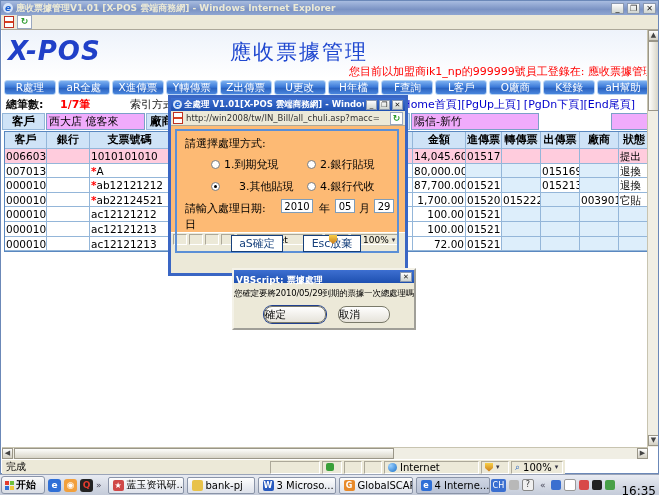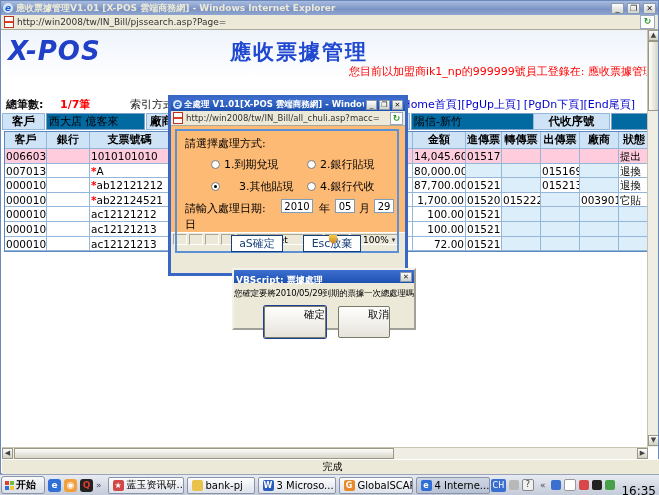--- a/index.html
+++ b/index.html
@@ -14,56 +14,56 @@
   .cap-btn{width:13px;height:11px;background:linear-gradient(#fdfdfd,#cfd4cf);border:1px solid #8a98b0;font-size:8px;line-height:9px;text-align:center;color:#222;box-sizing:border-box;}
   .mw-addr{position:absolute;left:0;top:14px;width:100%;height:15px;background:#ece9d8;border-bottom:1px solid #aca899;display:flex;align-items:center;gap:3px;padding:0 3px;box-sizing:border-box;}
   .page-icon{width:8px;height:10px;background:#fff;border:1px solid #c03020;position:relative;}
   .page-icon::after{content:"";position:absolute;left:0;top:4px;width:8px;height:2px;background:#d84020;}
   .addr-url{flex:1;font-size:9px;color:#333;white-space:nowrap;overflow:hidden;}
   .go-box{width:13px;height:12px;background:#fff;border:1px solid #9aa8c0;color:#2a9a2a;font-size:9px;line-height:11px;text-align:center;font-weight:bold;}
   
   .content{position:absolute;left:1px;top:29px;width:656px;height:417px;background:#fff;overflow:hidden;}
   .hdr-band{position:absolute;left:0;top:0;width:647px;height:48px;background:linear-gradient(#eef3fb,#fff);}
   .logo{position:absolute;left:6px;top:6px;font-size:26px;font-weight:900;font-style:italic;color:#2040c8;letter-spacing:1px;}
-  .page-title{position:absolute;left:228px;top:8px;font-size:21px;font-weight:bold;color:#2048d0;letter-spacing:2px;}
+  .page-title{position:absolute;left:228px;top:8px;font-size:21px;font-weight:normal;color:#2048d0;letter-spacing:2px;}
   .login-note{position:absolute;right:4px;top:34px;color:#ff0000;font-size:11px;white-space:nowrap;}
   .menu{position:absolute;left:2px;top:50px;width:645px;height:15px;display:flex;gap:2px;}
   .mbtn{flex:1;background:linear-gradient(#7cb0f0,#3a78d8 48%,#2a62c0 55%,#4a86dd);border:1px solid #b8d4f4;border-radius:3px;
         color:#fff;font-size:10.5px;line-height:13px;text-align:center;white-space:nowrap;overflow:hidden;cursor:pointer;}
   .inforow{position:absolute;left:0;top:67px;width:647px;height:14px;font-size:11px;}
   .lbl-dark{position:absolute;left:4px;font-weight:bold;color:#111;}
   .val-red{position:absolute;left:58px;color:#ff0000;font-weight:bold;}
   .lbl-idx{position:absolute;left:128px;color:#111;}
   .paging{position:absolute;right:14px;color:#0000cc;white-space:nowrap;}
   .filterrow{position:absolute;left:0;top:83px;width:647px;height:17px;}
   .hcell{position:absolute;top:0;height:17px;background:#cfe3f7;border:1px solid #94b6d9;box-sizing:border-box;
          font-weight:bold;font-size:11.5px;line-height:15px;text-align:center;overflow:hidden;white-space:nowrap;}
-  .fld{position:absolute;top:0;height:17px;background:#0369a1;border:1px solid #7ba0c8;box-sizing:border-box;
+  .fld{position:absolute;top:0;height:17px;background:#f0abfc;border:1px solid #7ba0c8;box-sizing:border-box;
        font-size:11px;line-height:15px;padding:0 2px;overflow:hidden;white-space:nowrap;}
   
   .tbl{position:absolute;left:2px;top:101px;width:645px;border:1px solid #5a88c0;box-sizing:content-box;}
   .trow{display:grid;grid-template-columns:42px 43px 80px 243px 53px 36px 39px 39px 39px 31px;}
   .trow.head .td{background:#cfe3f7;font-weight:bold;font-size:11px;line-height:16px;text-align:center;height:17px;}
   .td{border-right:1px solid #94b6d9;border-bottom:1px solid #94b6d9;height:14.6px;font-size:10.5px;line-height:14px;
       padding:0 1px;overflow:hidden;white-space:nowrap;box-sizing:border-box;background:#fff;}
   .td.rt:empty{background:#ddeefb;}
   .td.num{text-align:right;}
   .trow.pink .td{background:#ffccdd;}
   .star{color:#ff0000;font-weight:bold;}
   
   .vscroll{position:absolute;right:0;top:0;width:11px;height:417px;background:#f0eee4;border-left:1px solid #c8c4b0;box-sizing:border-box;}
   .sbtn{position:absolute;left:0;width:11px;height:11px;background:linear-gradient(#fefefe,#d2cfc2);border:1px solid #9a96885;border:1px solid #9a9688;
         font-size:7px;line-height:9px;text-align:center;color:#444;box-sizing:border-box;}
   .vthumb{position:absolute;left:0;top:11px;width:11px;height:70px;background:linear-gradient(90deg,#fdfdfb,#d8d5c8);border:1px solid #9a9688;box-sizing:border-box;}
   .hscroll{position:absolute;left:1px;top:446px;width:646px;height:12px;background:#f0eee4;border-top:1px solid #c8c4b0;box-sizing:border-box;}
   .hbtn{position:absolute;top:0;width:11px;height:11px;background:linear-gradient(#fefefe,#d2cfc2);border:1px solid #9a9688;
         font-size:7px;line-height:9px;text-align:center;color:#444;box-sizing:border-box;}
   .hthumb{position:absolute;left:12px;top:0;width:380px;height:11px;background:linear-gradient(#fdfdfb,#d8d5c8);border:1px solid #9a9688;box-sizing:border-box;}
-  .statusbar{position:absolute;left:1px;top:458px;width:657px;height:15px;background:#ece9d8;border-top:1px solid #fff;
-             display:flex;align-items:center;font-size:10px;box-sizing:border-box;flex-direction:column;}
+  .statusbar{position:absolute;left:1px;top:458px;width:563px;height:15px;background:#ece9d8;border-top:1px solid #fff;
+             display:flex;align-items:center;font-size:10px;box-sizing:border-box;}
   .spane{height:13px;border:1px solid;border-color:#aca899 #fff #fff #aca899;margin-right:2px;display:flex;align-items:center;gap:3px;padding:0 3px;box-sizing:border-box;}
   .globe{width:9px;height:9px;border-radius:50%;background:radial-gradient(circle at 30% 30%,#9ad0ff,#1a70c8);}
   .greenchk{width:8px;height:8px;background:#3aa03a;border-radius:2px;}
   .shield{width:8px;height:9px;background:linear-gradient(#f8d048,#c87818);clip-path:polygon(0 0,100% 0,100% 60%,50% 100%,0 60%);}
   .mag{color:#2060c0;font-size:9px;}
   
   .popup{position:absolute;left:168px;top:95px;width:240px;height:181px;border:3px solid #3a66c4;background:#ece9d8;box-sizing:border-box;}
   .pp-title{height:13px;background:linear-gradient(#3d6fd1,#1e50b0);display:flex;align-items:center;gap:2px;padding:0 2px;}
   .pp-title .t{flex:1;color:#fff;font-size:8.5px;font-weight:bold;white-space:nowrap;overflow:hidden;}
   .pp-title .cap-btn{width:11px;height:10px;font-size:7px;line-height:8px;}
@@ -79,22 +79,22 @@
   .dinput{position:absolute;top:68px;height:14px;border:1px solid #7f9db9;background:#fff;font-size:10px;line-height:13px;text-align:center;box-sizing:border-box;}
   .pp-day{position:absolute;left:8px;top:86px;font-size:11px;}
   .ppbtn{position:absolute;top:104px;height:17px;background:#fff;border:1px solid #16407c;color:#16407c;
          font-size:11px;line-height:15px;text-align:center;box-sizing:border-box;cursor:pointer;}
   .pp-status{height:14px;background:#ece9d8;display:flex;align-items:center;font-size:9px;padding:0 2px;box-sizing:border-box;border-top:1px solid #fff;}
   
   .vbs{position:absolute;left:232px;top:268px;width:184px;height:62px;background:#ece9d8;border:2px outset #f4f2e8;box-sizing:border-box;}
   .vbs-title{height:13px;background:linear-gradient(#3d6fd1,#1e50b0);display:flex;align-items:center;padding:0 2px;gap:2px;}
   .vbs-title .t{flex:1;color:#fff;font-size:9px;font-weight:bold;white-space:nowrap;overflow:hidden;margin-top:8px;}
   .vbs-msg{margin-top:5px;text-align:center;font-size:8.5px;white-space:nowrap;letter-spacing:-0.2px;}
-  .xpbtn{position:absolute;top:36px;height:32px;background:linear-gradient(#fefefe,#e6e3da);border:1px solid #7a7a6a;border-radius:2px;
-         font-size:10.5px;line-height:15px;text-align:right;box-sizing:border-box;cursor:pointer;}
+  .xpbtn{position:absolute;top:36px;height:17px;background:linear-gradient(#fefefe,#e6e3da);border:1px solid #7a7a6a;border-radius:8px;
+         font-size:10.5px;line-height:15px;text-align:left;box-sizing:border-box;cursor:pointer;}
   .xpbtn.def{box-shadow:0 0 0 1px #204090;}
   
   .taskbar{position:absolute;left:0;top:474px;width:659px;height:21px;background:linear-gradient(#e8ebf2,#c4cbd9);border-top:1px solid #9aa4b8;
            display:flex;align-items:center;box-sizing:border-box;}
   .startbtn{width:44px;height:18px;margin-left:1px;background:linear-gradient(#fafafa,#d8dce4);border:1px solid #8a94a8;border-radius:3px;
             display:flex;align-items:center;gap:2px;padding:0 3px;box-sizing:border-box;cursor:pointer;}
   .flag{width:9px;height:9px;display:grid;grid-template-columns:4px 4px;grid-template-rows:4px 4px;gap:1px;}
   .flag i{display:block;}
   .startbtn .t{font-size:10px;font-weight:bold;}
   .qicon{width:13px;height:13px;border-radius:3px;margin-left:3px;font-size:9px;line-height:13px;text-align:center;color:#fff;font-weight:bold;cursor:pointer;}
@@ -117,44 +117,56 @@
   <div class="mw">
     <div class="mw-title">
       <div class="e-icon">e</div>
       <div class="t">應收票據管理V1.01 [X-POS 雲端商務網] - Windows Internet Explorer</div>
       <div class="cap-btn">_</div>
       <div class="cap-btn">❐</div>
       <div class="cap-btn">✕</div>
     </div>
     <div class="mw-addr">
       <div class="page-icon"></div>
-      <div class="addr-url">http://win2008/tw/IN_Bill/pjssearch.asp?Page=</div>
       <div class="go-box">↻</div>
     </div>
 
     <div class="content">
       <div class="hdr-band"></div>
       <div class="logo">X-POS</div>
       <div class="page-title">應收票據管理</div>
       <div class="login-note">您目前以加盟商ik1_np的999999號員工登錄在: 應收票據管理</div>
 
+      <div class="menu">
+        <div class="mbtn">R處理</div>
+        <div class="mbtn">aR全處</div>
+        <div class="mbtn">X進傳票</div>
+        <div class="mbtn">Y轉傳票</div>
+        <div class="mbtn">Z出傳票</div>
+        <div class="mbtn">U更改</div>
+        <div class="mbtn">H年檔</div>
+        <div class="mbtn">F查詢</div>
+        <div class="mbtn">L客戶</div>
+        <div class="mbtn">O廠商</div>
+        <div class="mbtn">K登錄</div>
+        <div class="mbtn">aH幫助</div>
+      </div>
 
       <div class="inforow">
         <span class="lbl-dark">總筆數:</span>
         <span class="val-red">1/7筆</span>
         <span class="lbl-idx">索引方式</span>
         <span class="paging">[Home首頁][PgUp上頁] [PgDn下頁][End尾頁]</span>
       </div>
 
       <div class="filterrow">
         <div class="hcell" style="left:0;width:43px;">客戶</div>
         <div class="fld" style="left:44px;width:99px;">西大店 億客來</div>
         <div class="hcell" style="left:144px;width:264px;text-align:left;padding-left:3px;">廠商名</div>
         <div class="fld" style="left:409px;width:128px;">陽信-新竹</div>
-        <div class="hcell" style="left:531px;width:77px;">代收序號</div>
         <div class="fld" style="left:609px;width:38px;"></div>
       </div>
 
       <div class="tbl">
         <div class="trow head">
           <div class="td">客戶</div>
           <div class="td">銀行</div>
           <div class="td">支票號碼</div>
           <div class="td"></div>
           <div class="td">金額</div>

